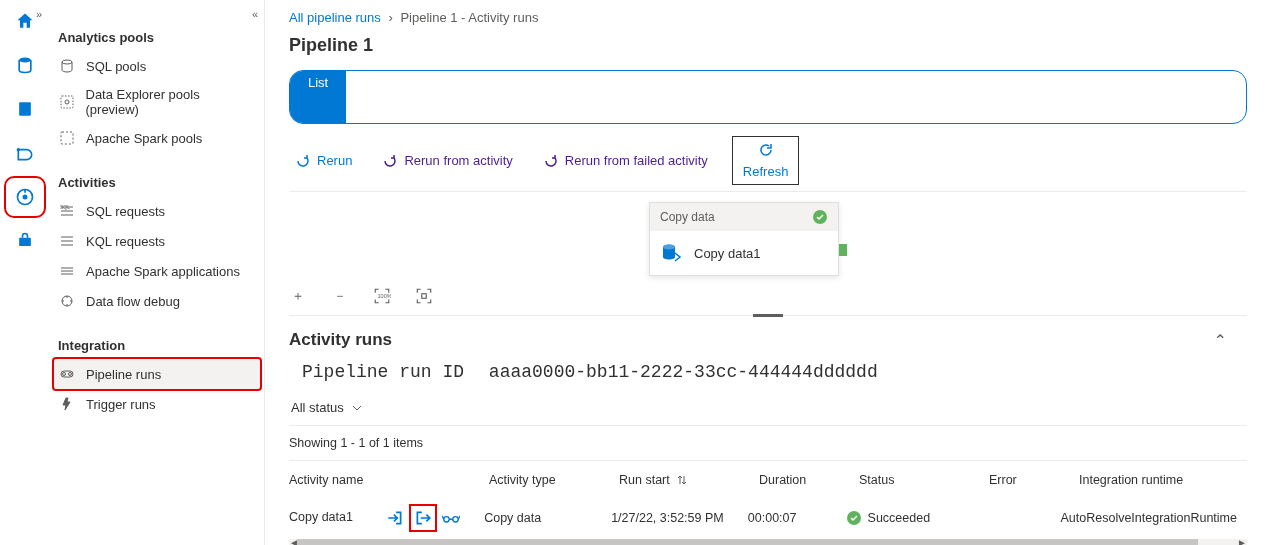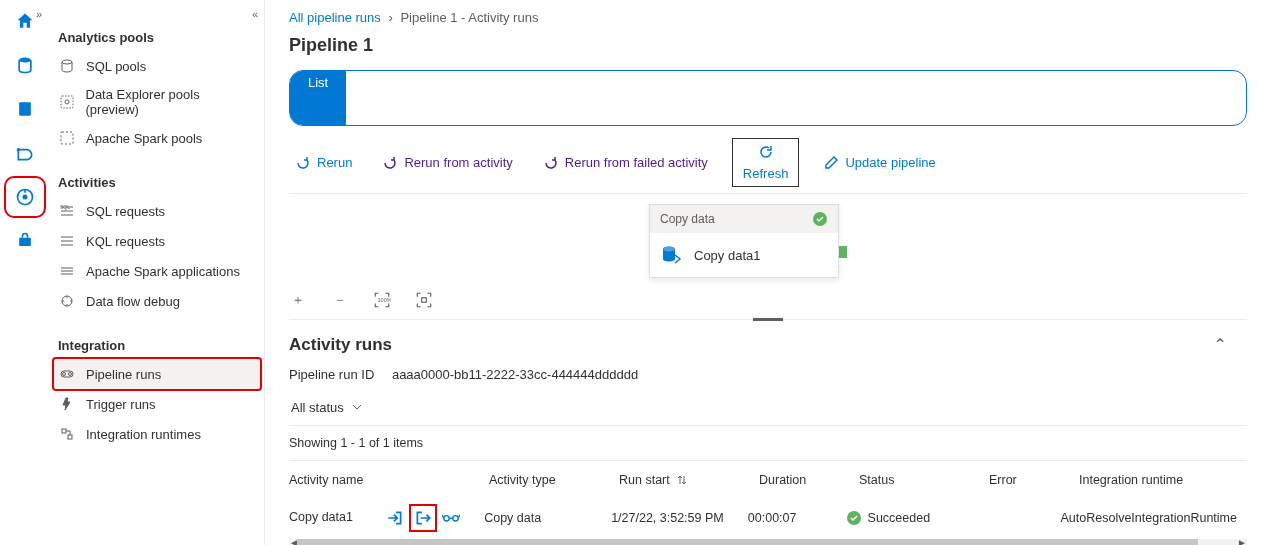--- a/index.html
+++ b/index.html
@@ -53,21 +53,21 @@
   .green-bit { position: absolute; left: 550px; top: 42px; width: 8px; height: 12px; background: #5fb35f; }
   
   .canvas-ctrl { display: flex; gap: 24px; align-items: center; padding: 10px 0; color: #605e5c; border-bottom: 1px solid #edebe9; }
   .canvas-ctrl .ctl { width: 18px; height: 18px; display: flex; align-items: center; justify-content: center; cursor: pointer; }
   .grip { width: 30px; height: 3px; background: #605e5c; margin: 0 auto; position: relative; top: -2px; }
   .grip-wrap { text-align: center; height: 6px; }
   
   .section-head { display: flex; align-items: center; justify-content: space-between; margin-top: 10px; }
   .section-head h2 { font-size: 17px; font-weight: 600; }
   .section-head .chev { color: #605e5c; cursor: pointer; font-size: 16px; margin-right: 20px;}
-  .runid { font-size: 13px; margin: 12px 0 14px; }
+  .runid { font-size: 18px; margin: 12px 13px 14px; font-family: Liberation Mono, monospace; }
   .runid .lbl { color: #323130; margin-right: 14px; }
   
   .status-filter { display: inline-flex; align-items: center; gap: 8px; font-size: 13px; padding: 4px 2px 10px; border-bottom: 1px solid #edebe9; width: 100%; cursor: pointer;}
   .showing { font-size: 12.5px; color: #323130; padding: 10px 0; border-bottom: 1px solid #edebe9; }
   
   .table-head { display: flex; font-weight: 400; font-size: 12.5px; color: #323130; padding: 12px 0; }
   .table-row { display: flex; font-size: 12.5px; padding: 10px 0 12px; align-items: center;}
   .col { padding-right: 10px; }
   .c-name { width: 200px; }
   .c-type { width: 130px; }
@@ -223,30 +223,20 @@
           <span>Pipeline runs</span>
         </div>
       <div class="sb-item">
           <span class="sb-icon">
             <svg viewBox="0 0 16 16" stroke="currentColor" fill="currentColor">
               <path d="M7 2L4 9h3l-1 5 5-8H8l1-4z"></path>
             </svg>
           </span>
           <span>Trigger runs</span>
         </div>
-      <div class="sb-item">
-          <span class="sb-icon">
-            <svg viewBox="0 0 16 16" stroke="currentColor" fill="none">
-              <rect x="3" y="3" width="4" height="4"></rect>
-              <rect x="9" y="9" width="4" height="4"></rect>
-              <path d="M7 5h4v4"></path>
-            </svg>
-          </span>
-          <span>Integration runtimes</span>
-        </div>
     </div>
   </div>
 
   <div class="main">
     <div class="breadcrumb">
       <a style="cursor:pointer;">All pipeline runs</a>
       <span class="sep">›</span>
       <span class="current">Pipeline 1 - Activity runs</span>
     </div>
     <h1 class="page-title">Pipeline 1</h1>
@@ -277,26 +267,20 @@
             <path d="M12 2v3h-3"></path>
           </svg>
           <span>Rerun from failed activity</span>
         </div>
       <div class="tb-btn boxed">
           <svg viewBox="0 0 16 16" fill="none" stroke="currentColor" stroke-width="1.5">
             <path d="M13 8a5 5 0 11-2-4"></path>
             <path d="M13 2v4h-4"></path>
           </svg>
           <span>Refresh</span>
-        </div>
-      <div class="tb-btn">
-          <svg viewBox="0 0 16 16" fill="none" stroke="currentColor" stroke-width="1.5">
-            <path d="M11 2l3 3-8 8H3v-3z"></path>
-          </svg>
-          <span>Update pipeline</span>
         </div>
     </div>
 
     <div class="canvas-area">
       <div class="popup">
         <div class="popup-head">
           <span>Copy data</span>
           <svg class="check" viewBox="0 0 16 16" fill="#5fb35f">
               <circle cx="8" cy="8" r="7"></circle>
               <path d="M5 8l2 2 4-4" stroke="#fff" stroke-width="1.5" fill="none"></path>

